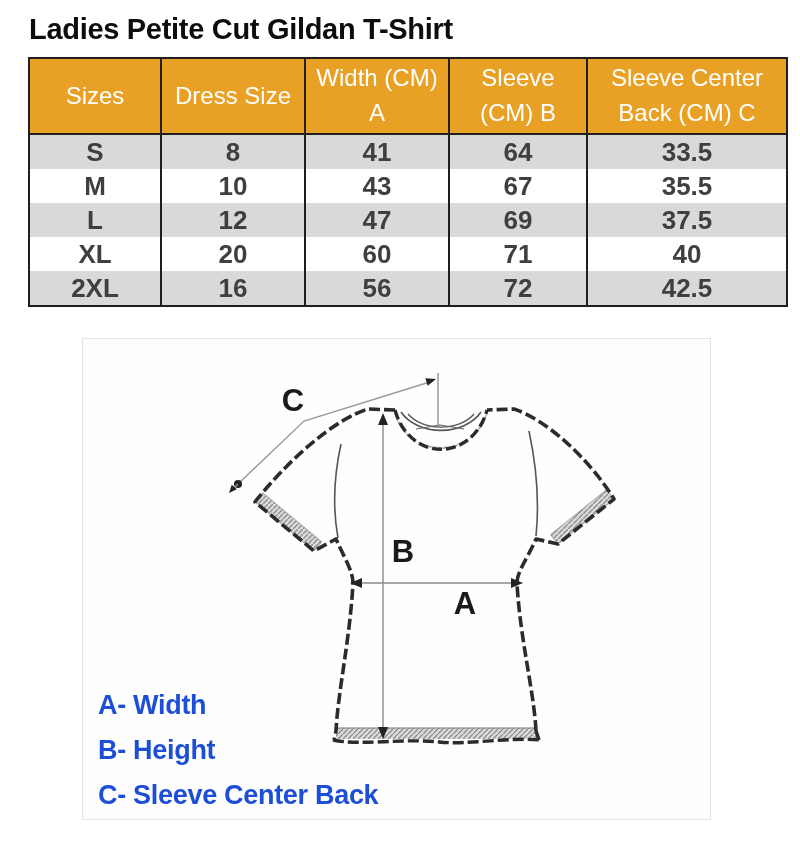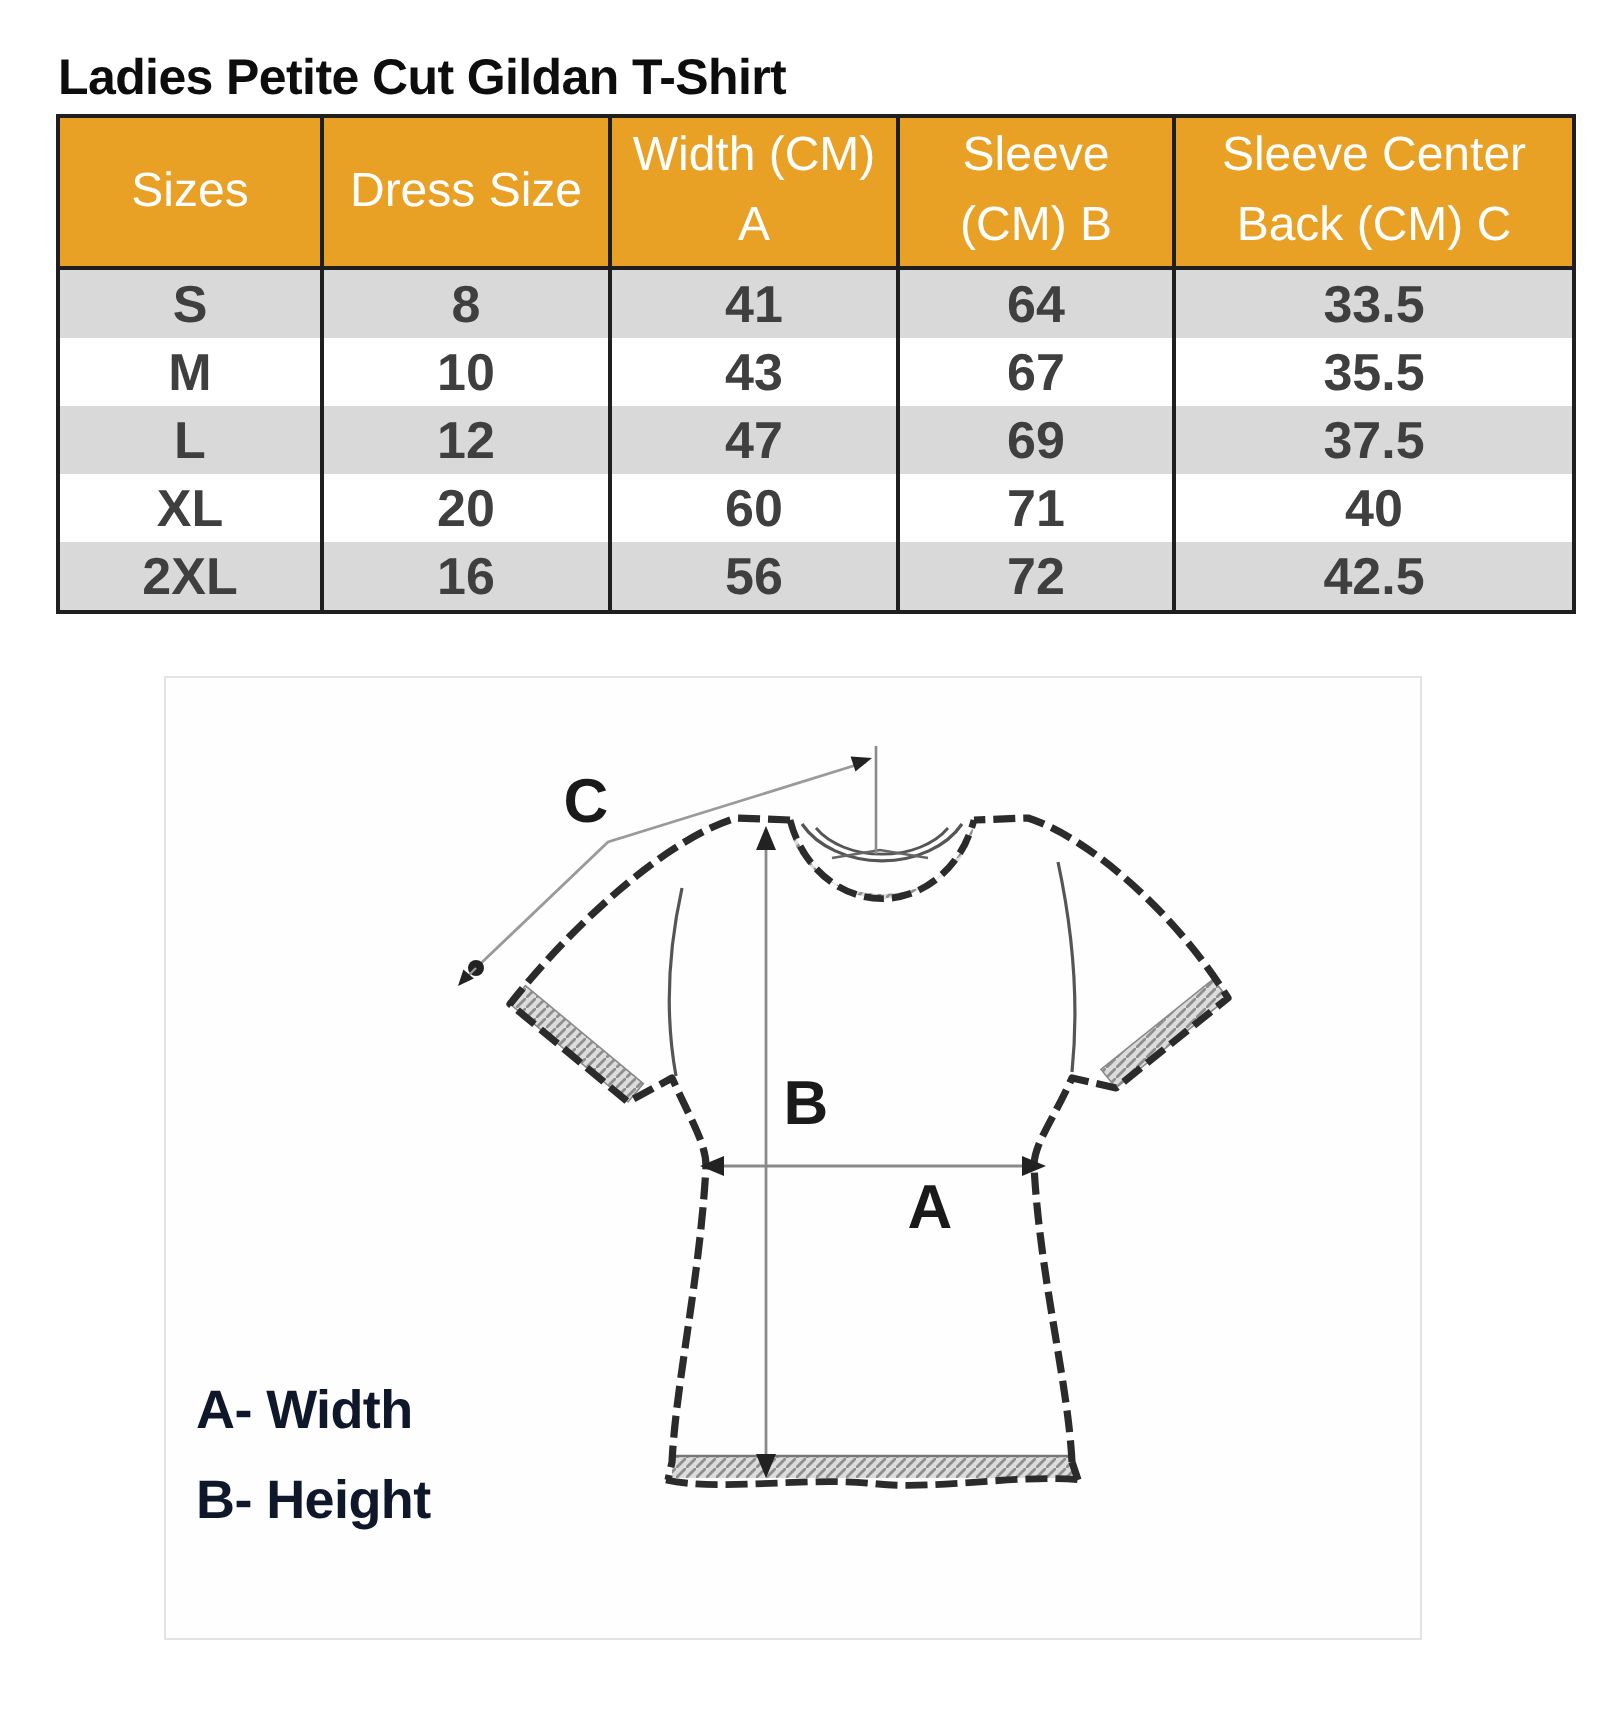--- a/index.html
+++ b/index.html
@@ -2,22 +2,22 @@
 <html><head>
 <meta charset="utf-8">
 <style>
   html,body{margin:0;padding:0;}
   body{
     width:800px;height:857px;background:#ffffff;position:relative;
     font-family:"Liberation Sans","DejaVu Sans",sans-serif;
     overflow:hidden;
   }
   .title{
-    position:absolute;left:29px;top:25px;
-    font-size:25px;font-weight:700;color:#0d0d0d;letter-spacing:-0.3px;
+    position:absolute;left:29px;top:13px;
+    font-size:29px;font-weight:700;color:#0d0d0d;letter-spacing:-0.3px;
     white-space:nowrap;
   }
   table.size{
     position:absolute;left:28px;top:57px;width:758px;
     border-collapse:collapse;table-layout:fixed;text-align:center;
     border:2px solid #1f1f1f;
   }
   table.size col.c0{width:132px}
   table.size col.c1{width:144px}
   table.size col.c2{width:144px}
@@ -38,21 +38,21 @@
   table.size td:first-child{border-left:none;}
   table.size tbody tr:nth-child(odd){background:#D9D9D9;}
   table.size tbody tr:nth-child(even){background:#ffffff;}
   .diagram{
     position:absolute;left:82px;top:338px;width:627px;height:480px;
     border:1px solid #e3e3e3;background:#fefefe;
   }
   .diagram svg{position:absolute;left:0;top:0;}
   .legend{
     position:absolute;left:15px;top:344px;
-    font-size:27px;font-weight:700;color:#0f172a;line-height:45px;
+    font-size:27px;font-weight:700;color:#1d4ed8;line-height:45px;
     letter-spacing:-0.3px;white-space:nowrap;
   }
   .mlabel{font-size:31px;font-weight:700;fill:#1a1a1a;}
 </style>
 </head>
 <body>
 
 <div class="title">Ladies Petite Cut Gildan T-Shirt</div>
 
 <table class="size">
@@ -159,14 +159,15 @@
     <line x1="355" y1="34" x2="355" y2="88" stroke="#8a8a8a" stroke-width="1.3"></line>
 
     <text class="mlabel" x="210" y="72" text-anchor="middle">C</text>
     <text class="mlabel" x="320" y="223" text-anchor="middle">B</text>
     <text class="mlabel" x="382" y="275" text-anchor="middle">A</text>
   </svg>
 
   <div class="legend">
     <div>A- Width</div>
     <div>B- Height</div>
+    <div>C- Sleeve Center Back</div>
   </div>
 </div>
 
 </body></html>

